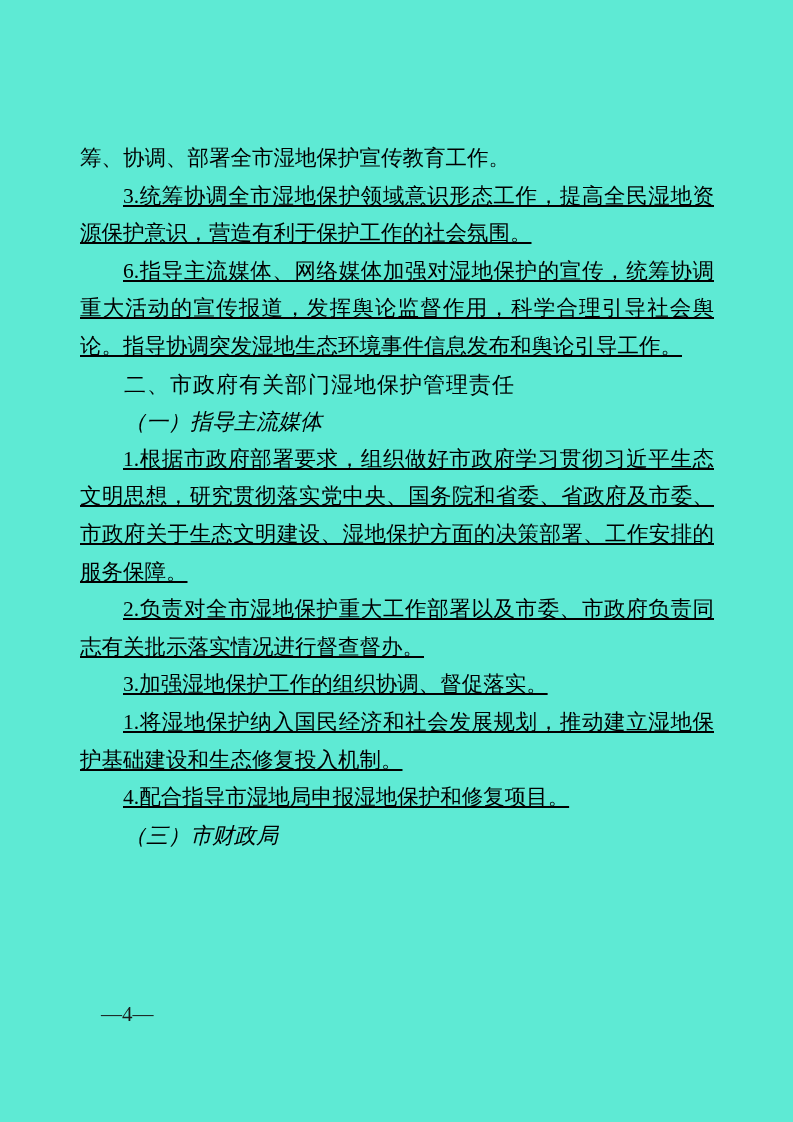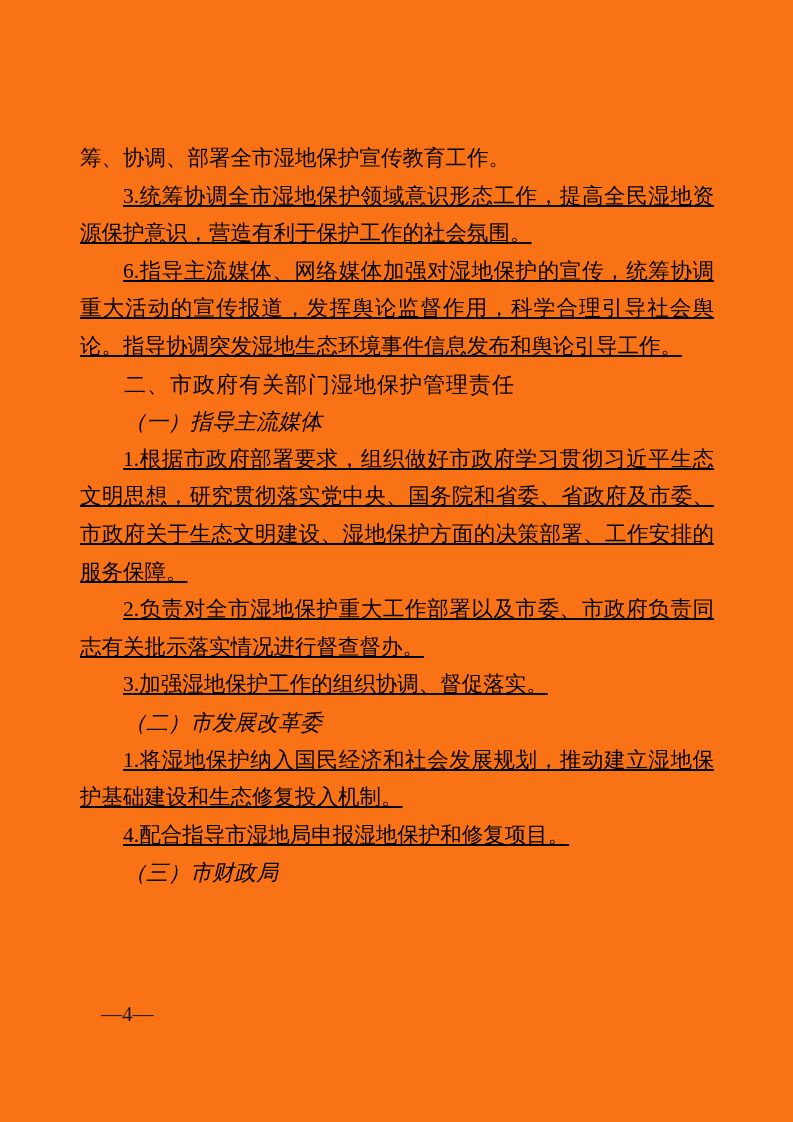--- a/index.html
+++ b/index.html
@@ -4,21 +4,21 @@
 <style>
   html, body {
     margin: 0;
     padding: 0;
     background: #ffffff;
   }
   .page {
     position: relative;
     width: 793px;
     height: 1122px;
-    background: #f97316;
+    background: #5eead4;
     overflow: hidden;
     color: #000000;
   }
   .content {
     position: absolute;
     left: 80px;
     top: 140px;
     width: 634px;
     font-family: "Liberation Serif", "DejaVu Serif", serif;
     font-size: 21.5px;
@@ -60,19 +60,18 @@
 <div class="page">
   <div class="content">
       <p class="body-par">筹、协调、部署全市湿地保护宣传教育工作。</p>
       <p class="body-par indent">3.统筹协调全市湿地保护领域意识形态工作，提高全民湿地资源保护意识，营造有利于保护工作的社会氛围。</p>
       <p class="body-par indent">6.指导主流媒体、网络媒体加强对湿地保护的宣传，统筹协调重大活动的宣传报道，发挥舆论监督作用，科学合理引导社会舆论。指导协调突发湿地生态环境事件信息发布和舆论引导工作。</p>
       <p class="heading1">二、市政府有关部门湿地保护管理责任</p>
       <p class="heading2">（一）指导主流媒体</p>
       <p class="body-par indent">1.根据市政府部署要求，组织做好市政府学习贯彻习近平生态文明思想，研究贯彻落实党中央、国务院和省委、省政府及市委、市政府关于生态文明建设、湿地保护方面的决策部署、工作安排的服务保障。</p>
       <p class="body-par indent">2.负责对全市湿地保护重大工作部署以及市委、市政府负责同志有关批示落实情况进行督查督办。</p>
       <p class="body-par indent">3.加强湿地保护工作的组织协调、督促落实。</p>
-      <p class="heading2">（二）市发展改革委</p>
       <p class="body-par indent">1.将湿地保护纳入国民经济和社会发展规划，推动建立湿地保护基础建设和生态修复投入机制。</p>
       <p class="body-par indent">4.配合指导市湿地局申报湿地保护和修复项目。</p>
       <p class="heading2">（三）市财政局</p>
     </div>
   <div class="page-number">—4—</div>
 </div>
 
 </body></html>

